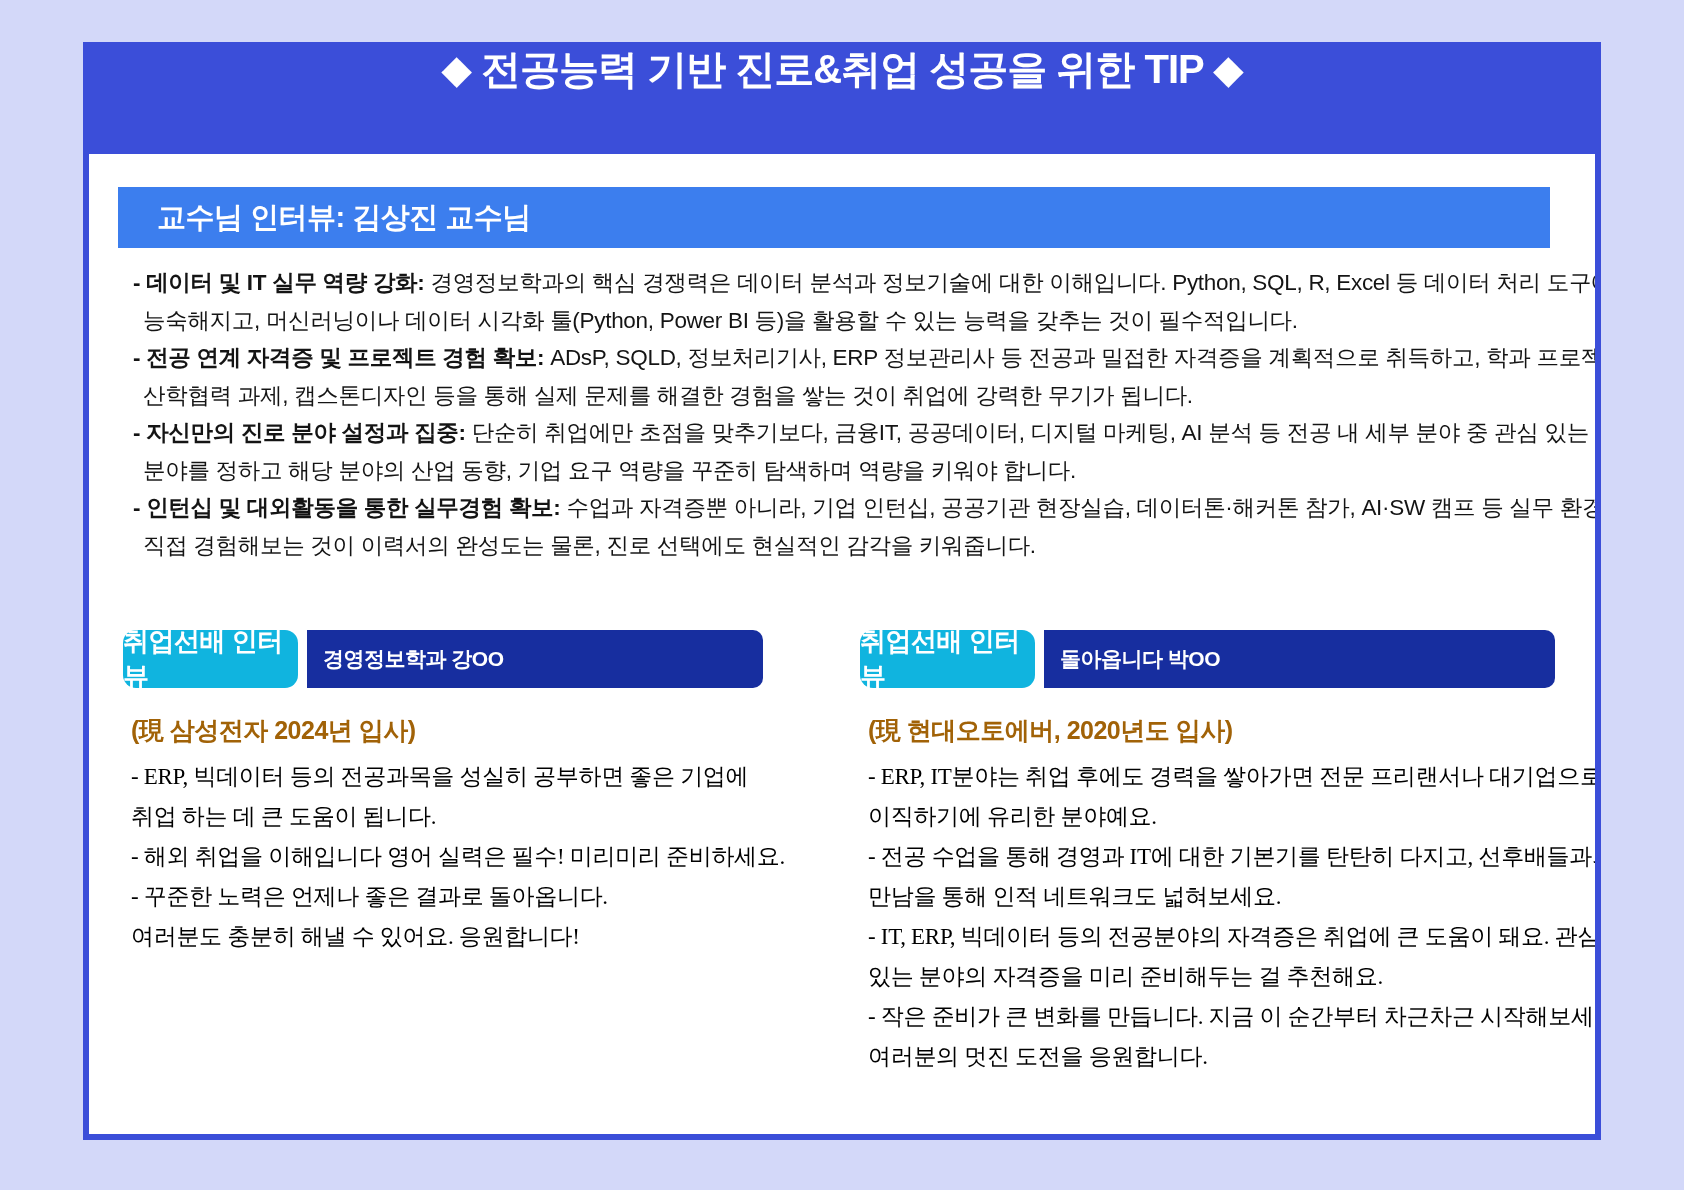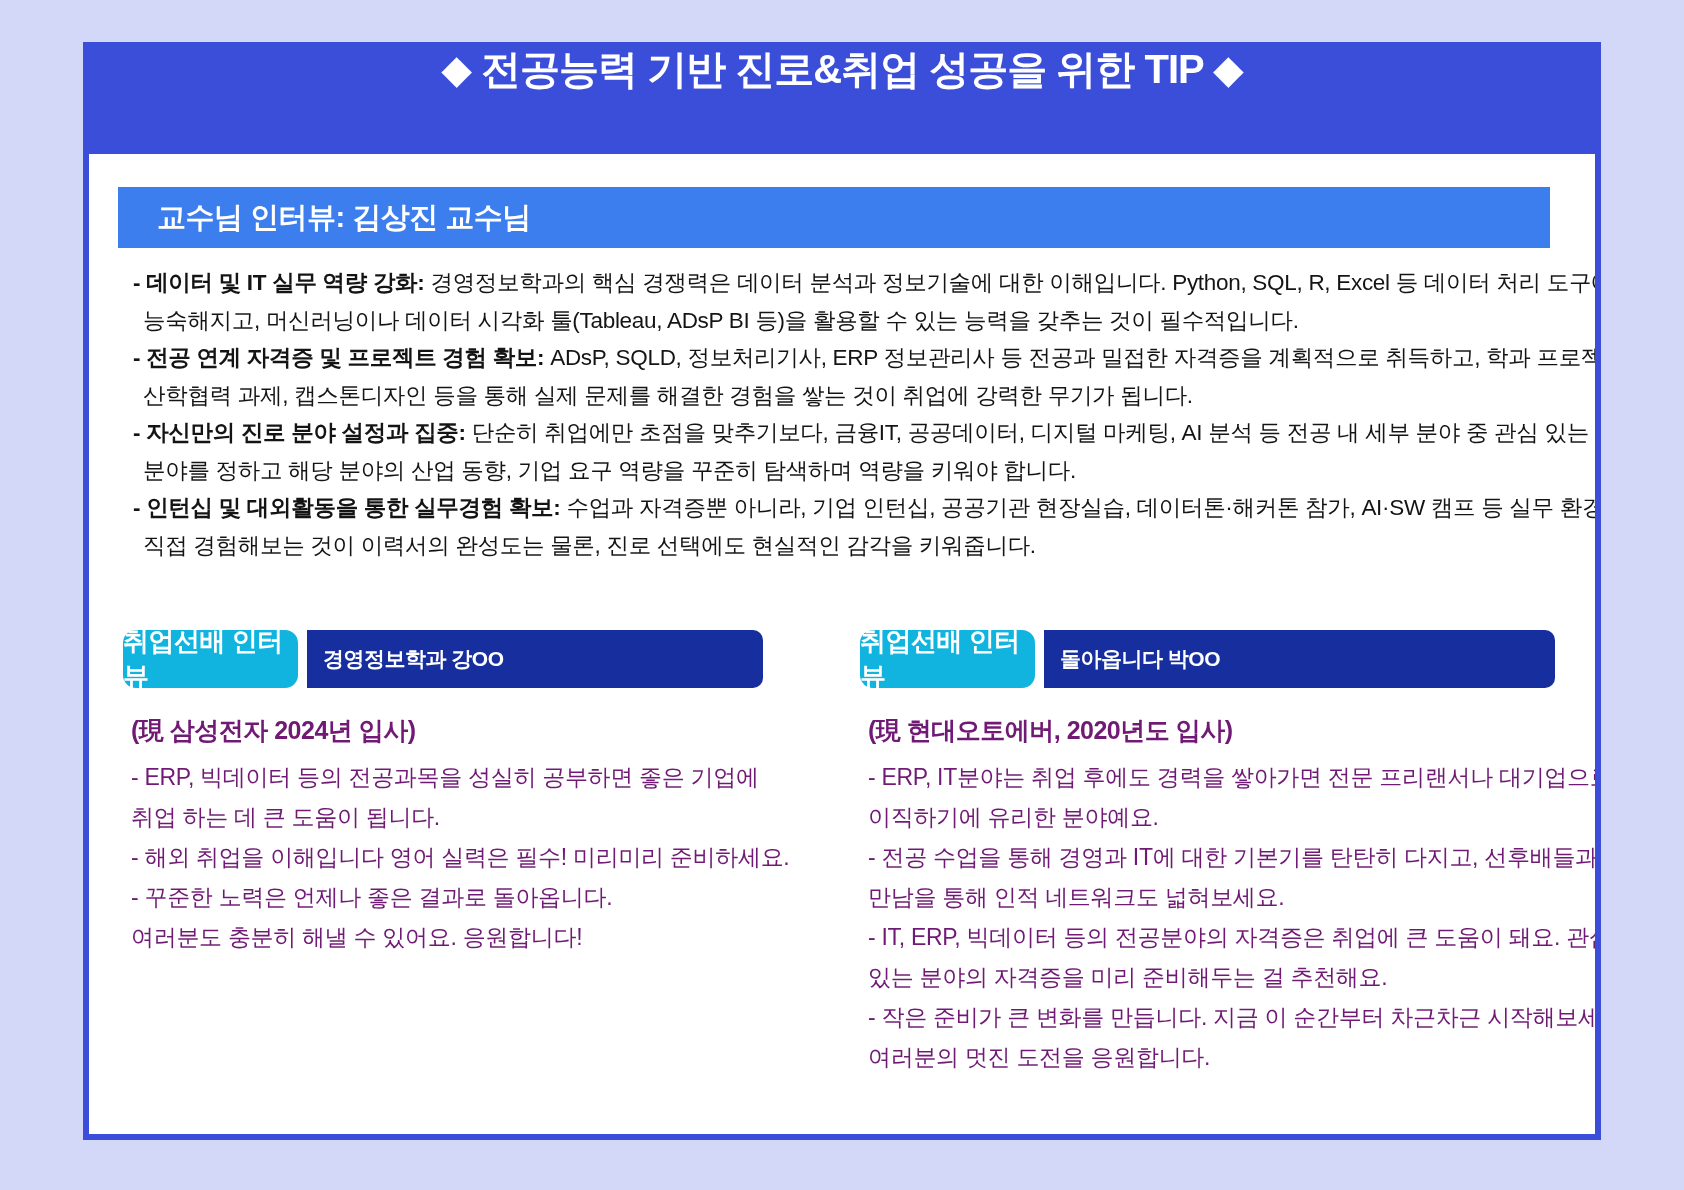--- a/index.html
+++ b/index.html
@@ -43,25 +43,25 @@
     display:flex;align-items:center;justify-content:center;
     color:#ffffff;font-size:26px;font-weight:bold;letter-spacing:-0.5px;
   }
   .iv-banner{
     flex:1;margin-left:9px;background:#172e9f;border-radius:0 10px 10px 0;
     display:flex;align-items:center;padding-left:16px;
     color:#ffffff;font-size:21px;font-weight:bold;letter-spacing:-0.5px;
   }
   .iv-subtitle{
     margin-top:26px;padding-left:8px;
-    font-size:25px;font-weight:bold;color:#701a75;letter-spacing:-0.5px;
+    font-size:25px;font-weight:bold;color:#a16207;letter-spacing:-0.5px;
   }
   .iv-lines{
     margin-top:10px;padding-left:8px;
-    font-size:23px;line-height:40px;color:#701a75;letter-spacing:-0.3px;
+    font-size:23px;line-height:40px;color:#000000;letter-spacing:-0.3px;font-family:Liberation Serif, serif;
   }
   .iv-line{white-space:nowrap;}
 </style>
 </head>
 <body>
 
 <div class="page">
   <div class="container">
 
     <div class="header-banner">
@@ -70,21 +70,21 @@
 
     <div class="card-body">
 
       <div class="prof-banner">
         <span>교수님 인터뷰: 김상진 교수님</span>
       </div>
 
       <div class="bullets">
         <div>
           <div class="bullet-line"><span class="lead">- 데이터 및 IT 실무 역량 강화:</span><span> 경영정보학과의 핵심 경쟁력은 데이터 분석과 정보기술에 대한 이해입니다. Python, SQL, R, Excel 등 데이터 처리 도구에</span></div>
-          <div class="bullet-cont">능숙해지고, 머신러닝이나 데이터 시각화 툴(Tableau, ADsP BI 등)을 활용할 수 있는 능력을 갖추는 것이 필수적입니다.</div>
+          <div class="bullet-cont">능숙해지고, 머신러닝이나 데이터 시각화 툴(Python, Power BI 등)을 활용할 수 있는 능력을 갖추는 것이 필수적입니다.</div>
         </div>
         <div>
           <div class="bullet-line"><span class="lead">- 전공 연계 자격증 및 프로젝트 경험 확보:</span><span> ADsP, SQLD, 정보처리기사, ERP 정보관리사 등 전공과 밀접한 자격증을 계획적으로 취득하고, 학과 프로젝트,</span></div>
           <div class="bullet-cont">산학협력 과제, 캡스톤디자인 등을 통해 실제 문제를 해결한 경험을 쌓는 것이 취업에 강력한 무기가 됩니다.</div>
         </div>
         <div>
           <div class="bullet-line"><span class="lead">- 자신만의 진로 분야 설정과 집중:</span><span> 단순히 취업에만 초점을 맞추기보다, 금융IT, 공공데이터, 디지털 마케팅, AI 분석 등 전공 내 세부 분야 중 관심 있는</span></div>
           <div class="bullet-cont">분야를 정하고 해당 분야의 산업 동향, 기업 요구 역량을 꾸준히 탐색하며 역량을 키워야 합니다.</div>
         </div>
         <div>

